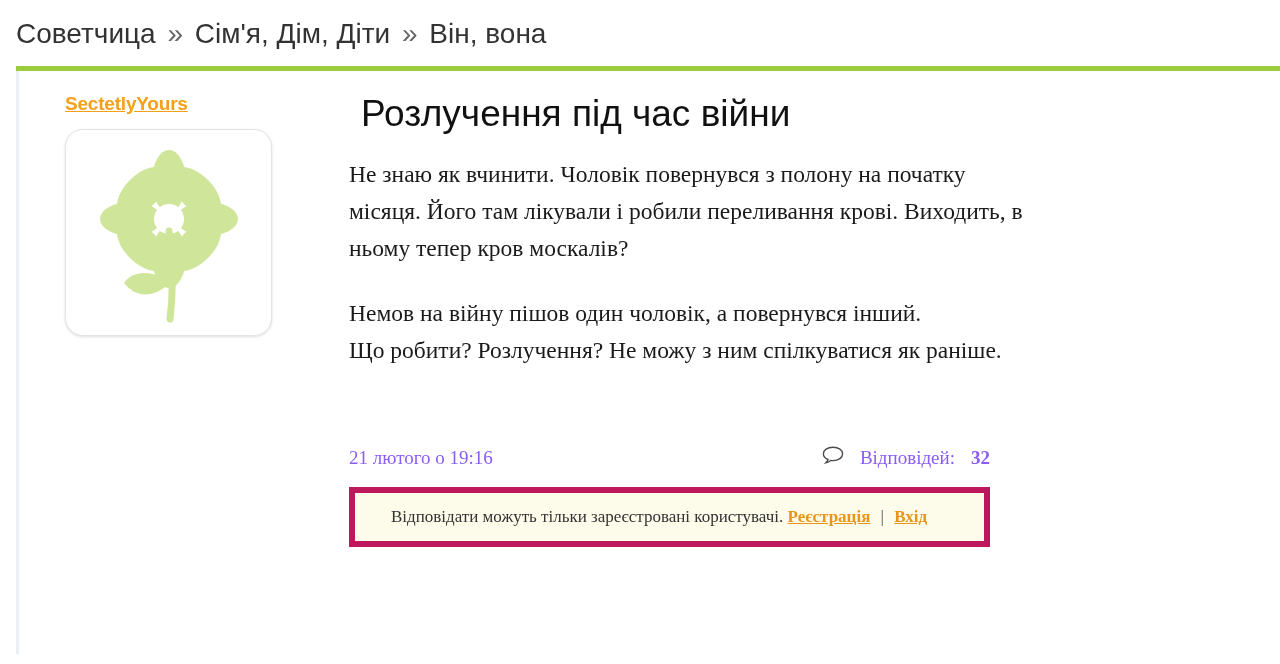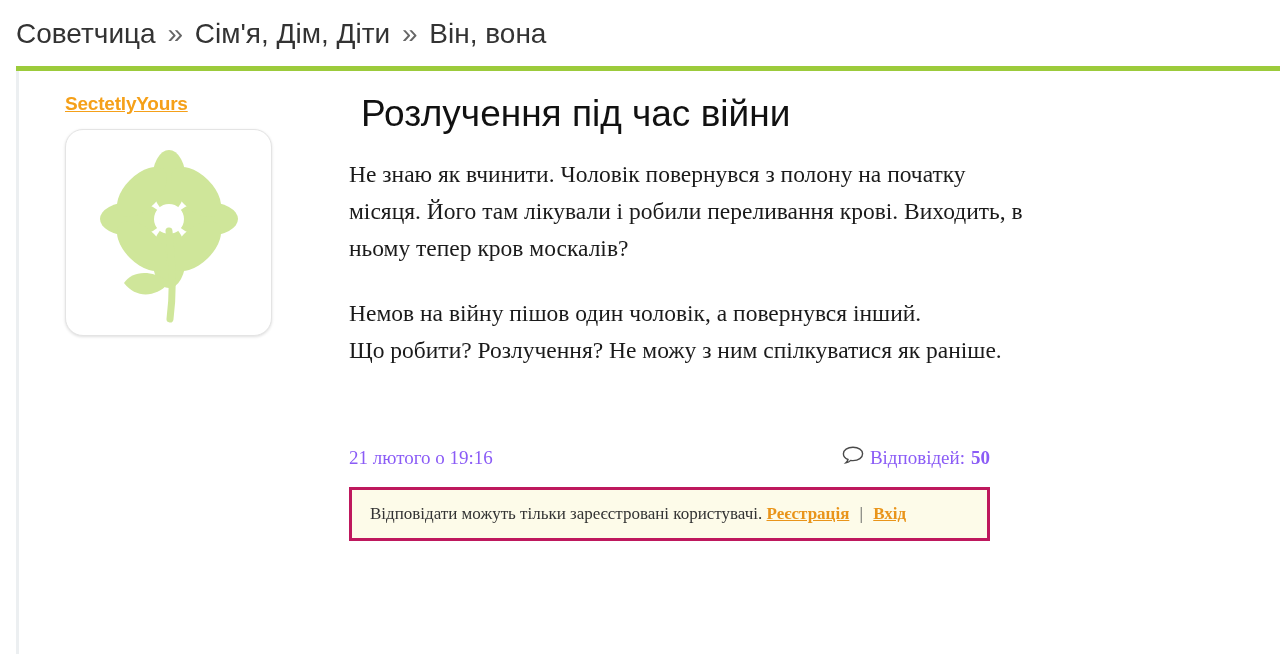--- a/index.html
+++ b/index.html
@@ -110,33 +110,33 @@
     justify-content: space-between;
     margin-top: 76px;
     font-size: 18px;
     color: #8b5cf6;
     padding-right: 42px;
   }
   .meta-date { font-family: "Liberation Serif", serif; font-size: 19px; }
   .meta-replies {
     display: flex;
     align-items: center;
-    gap: 6px;
+    gap: 16px;
     font-family: "Liberation Serif", serif;
     font-size: 19px;
   }
   .meta-replies .count { font-weight: bold; }
   .bubble-icon { display:block; }
 
   .notice {
     margin-top: 17px;
     margin-right: 42px;
     background: #fdfbe9;
-    border: 3px solid #be185d;
-    padding: 14px 18px;
+    border: 6px solid #be185d;
+    padding: 14px 36px;
     font-size: 17px;
     color: #333333;
     font-family: "Liberation Serif", serif;
   }
   .notice a {
     color: #e9941a;
     font-weight: bold;
     text-decoration: underline;
   }
   .notice .divider { color: #555; padding: 0 6px; }
@@ -190,21 +190,21 @@
 
     <div class="meta-row">
       <span class="meta-date">21 лютого о 19:16</span>
       <span class="meta-replies">
         <span class="bubble-icon">
           <svg width="22" height="20" viewBox="0 0 22 20" xmlns="http://www.w3.org/2000/svg">
             <path d="M11 2.2 C 5.4 2.2 1.4 5.1 1.4 8.7 C 1.4 11.2 3.2 13.4 6 14.5 C 5.7 15.9 4.8 17 3.9 17.8 C 5.9 17.5 7.6 16.6 8.7 15.4 C 9.4 15.5 10.2 15.6 11 15.6 C 16.6 15.6 20.6 12.6 20.6 8.7 C 20.6 5.1 16.6 2.2 11 2.2 Z" fill="none" stroke="#4a4a4a" stroke-width="1.4"></path>
           </svg>
         </span>
         <span>Відповідей:</span>
-        <span class="count">50</span>
+        <span class="count">32</span>
       </span>
     </div>
 
     <div class="notice">
       <span>Відповідати можуть тільки зареєстровані користувачі.</span>
       <a href="#">Реєстрація</a>
       <span class="divider">|</span>
       <a href="#">Вхід</a>
     </div>
   </div>

